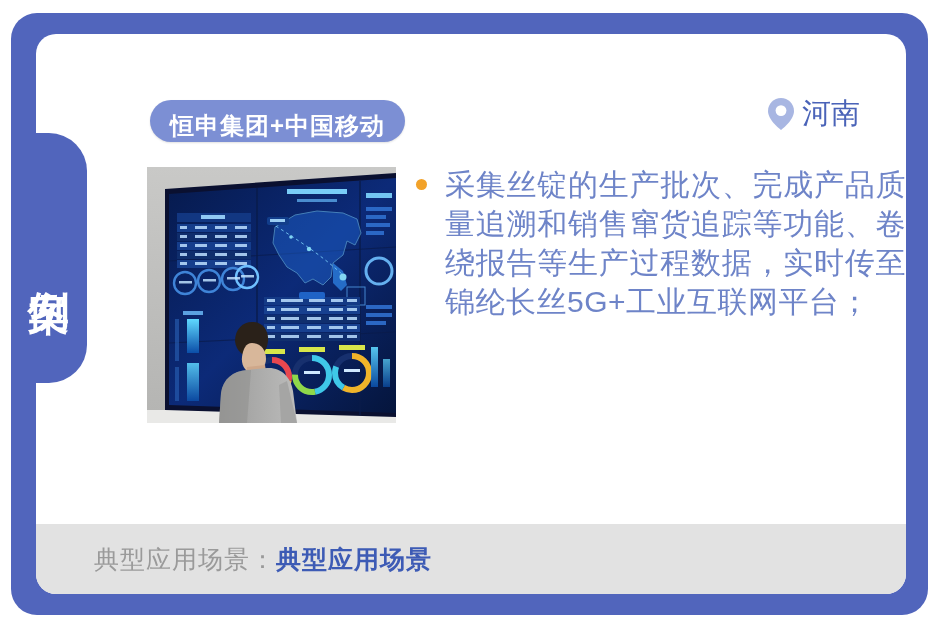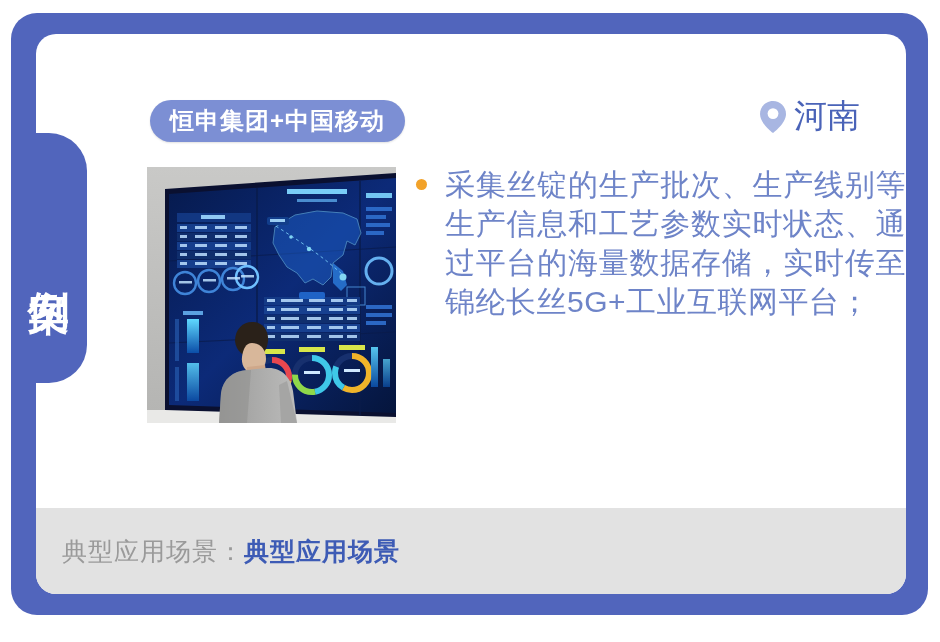--- a/index.html
+++ b/index.html
@@ -31,23 +31,23 @@
     width:870px;height:560px;
     background:#ffffff;
     border-radius:20px;
     overflow:hidden;
   }
 
   
   .footer-bar{
     position:absolute;
     left:0;bottom:0;
-    width:870px;height:86px;
+    width:870px;height:70px;
     background:#E2E2E2;
-    display:flex;align-items:center;
+    display:flex;align-items:center;padding-left:32px;
   }
   .footer-text{
     margin-left:26px;
     font-size:25px;
     letter-spacing:1px;
     color:#9A9A9A;
     white-space:nowrap;
   }
   .footer-hl{
     font-size:25px;
@@ -87,40 +87,40 @@
   }
 
   
   .badge{
     position:absolute;
     left:114px;top:66px;
     height:42px;
     padding:0 20px;
     background:#7C8FD4;
     border-radius:21px;
-    display:flex;align-items:center;
+    display:flex;align-items:flex-end;
     box-shadow:0 1px 2px rgba(0,0,0,.12);
   }
   .badge-text{
     color:#ffffff;
     font-size:24px;
     font-weight:bold;
     letter-spacing:1px;
     white-space:nowrap;
   }
 
   
   .location{
     position:absolute;
     right:46px;top:60px;
     display:flex;align-items:center;gap:8px;
   }
   .pin-icon{width:26px;height:32px;display:block;}
   .location-text{
-    font-size:33px;
+    font-size:29px;
     color:#4A63B8;
     white-space:nowrap;
   }
 
   
   .photo{
     position:absolute;
     left:111px;top:133px;
     width:249px;height:256px;
     background:#9a9a9a;
@@ -365,21 +365,21 @@
                    C134 200 144 210 146 224 L150 256 Z" fill="url(#jacketg)"></path>
           <path d="M74 226 C76 212 86 204 100 203 L104 203 L100 256 L72 256 Z" fill="#8f8f8e" opacity=".55"></path>
           <path d="M140 214 L150 256 L134 256 L132 218 Z" fill="#a5a5a4"></path>
         </g>
       </svg>
     </div>
 
     <div class="bullets">
       <div class="bullet-row">
         <span class="bullet-dot"></span>
-        <span class="bullet-text">采集丝锭的生产批次、生产线别等生产信息和工艺参数实时状态、通过平台的海量数据存储，实时传至锦纶长丝5G+工业互联网平台；</span>
+        <span class="bullet-text">采集丝锭的生产批次、完成产品质量追溯和销售窜货追踪等功能、卷绕报告等生产过程数据，实时传至锦纶长丝5G+工业互联网平台；</span>
       </div>
     </div>
 
     <div class="footer-bar">
       <span class="footer-text">典型应用场景：</span>
       <span class="footer-hl">典型应用场景</span>
     </div>
 
   </div>
 

